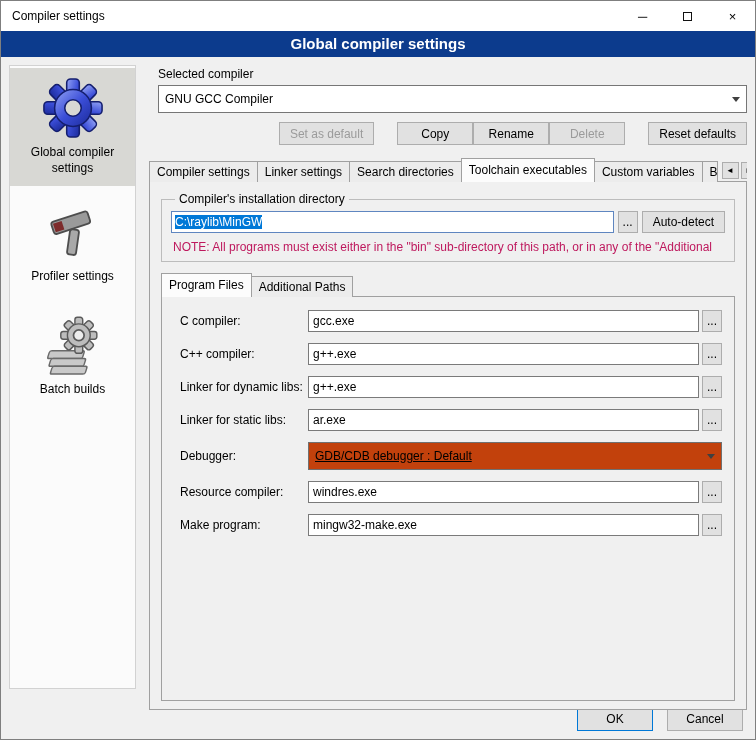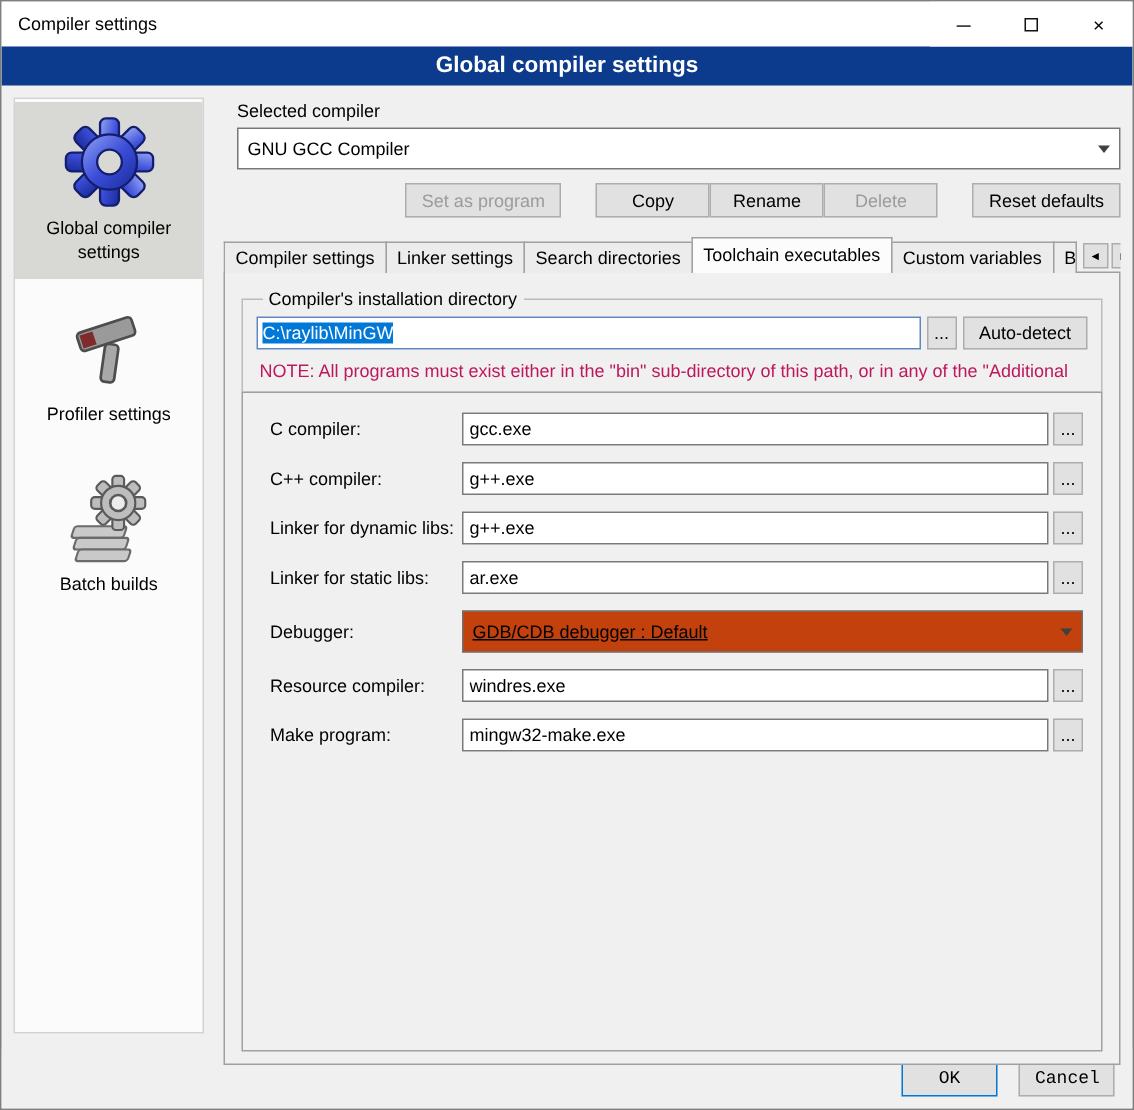--- a/index.html
+++ b/index.html
@@ -81,21 +81,21 @@
   .field-row { display:flex; align-items:center; margin:0 3px 11px 7px; }
   .flabel { width:128px; flex:none; }
   .tb { flex:1; min-width:0; height:22px; border:1px solid #7a7a7a; background:#fff;
         padding:0 4px; font:12px "Liberation Sans",sans-serif; }
   .field-row .dots { margin-left:3px; }
   .field-row .combobox { flex:1; background:#c2410c; border-color:#707070;text-decoration:underline; }
 
   
   .footer { position:absolute; left:0; right:0; bottom:0; height:40px; background:#f0f0f0;
             display:flex; justify-content:flex-end; align-items:center; gap:14px; padding-right:12px; }
-  .footer .btn { width:64px;font-family:Liberation Mono, monospace; }
+  .footer .btn { width:76px; }
   .footer .ok { border-color:#0078d7; }
 </style>
 </head>
 <body>
 
 <div class="window">
 
   <div class="titlebar">
     <span class="title">Compiler settings</span>
     <div class="win-controls">
@@ -168,21 +168,21 @@
 
   <div class="main">
     <div class="sec-label">Selected compiler</div>
 
     <div class="combobox combo-top">
       <span>GNU GCC Compiler</span>
       <span class="chev"></span>
     </div>
 
     <div class="btn-row">
-      <button class="btn wide disabled">Set as program</button>
+      <button class="btn wide disabled">Set as default</button>
       <span class="gap"></span>
       <button class="btn">Copy</button>
       <button class="btn">Rename</button>
       <button class="btn disabled">Delete</button>
       <span class="gap"></span>
       <button class="btn wide">Reset defaults</button>
     </div>
 
     <div class="tabstrip">
       <div class="tab">Compiler settings</div>
@@ -204,20 +204,24 @@
         <div class="dir-row">
           <div class="textbox">
             <span class="sel">C:\raylib\MinGW</span>
           </div>
           <button class="btn dots">...</button>
           <button class="btn autodetect">Auto-detect</button>
         </div>
         <div class="note">NOTE: All programs must exist either in the "bin" sub-directory of this path, or in any of the "Additional</div>
       </fieldset>
 
+      <div class="subtabs">
+        <div class="tab active">Program Files</div>
+        <div class="tab">Additional Paths</div>
+      </div>
 
       <div class="subpage">
 
         <div class="field-row">
           <span class="flabel">C compiler:</span>
           <input class="tb" value="gcc.exe" style="">
           <button class="btn dots">...</button>
         </div>
 
         <div class="field-row">

